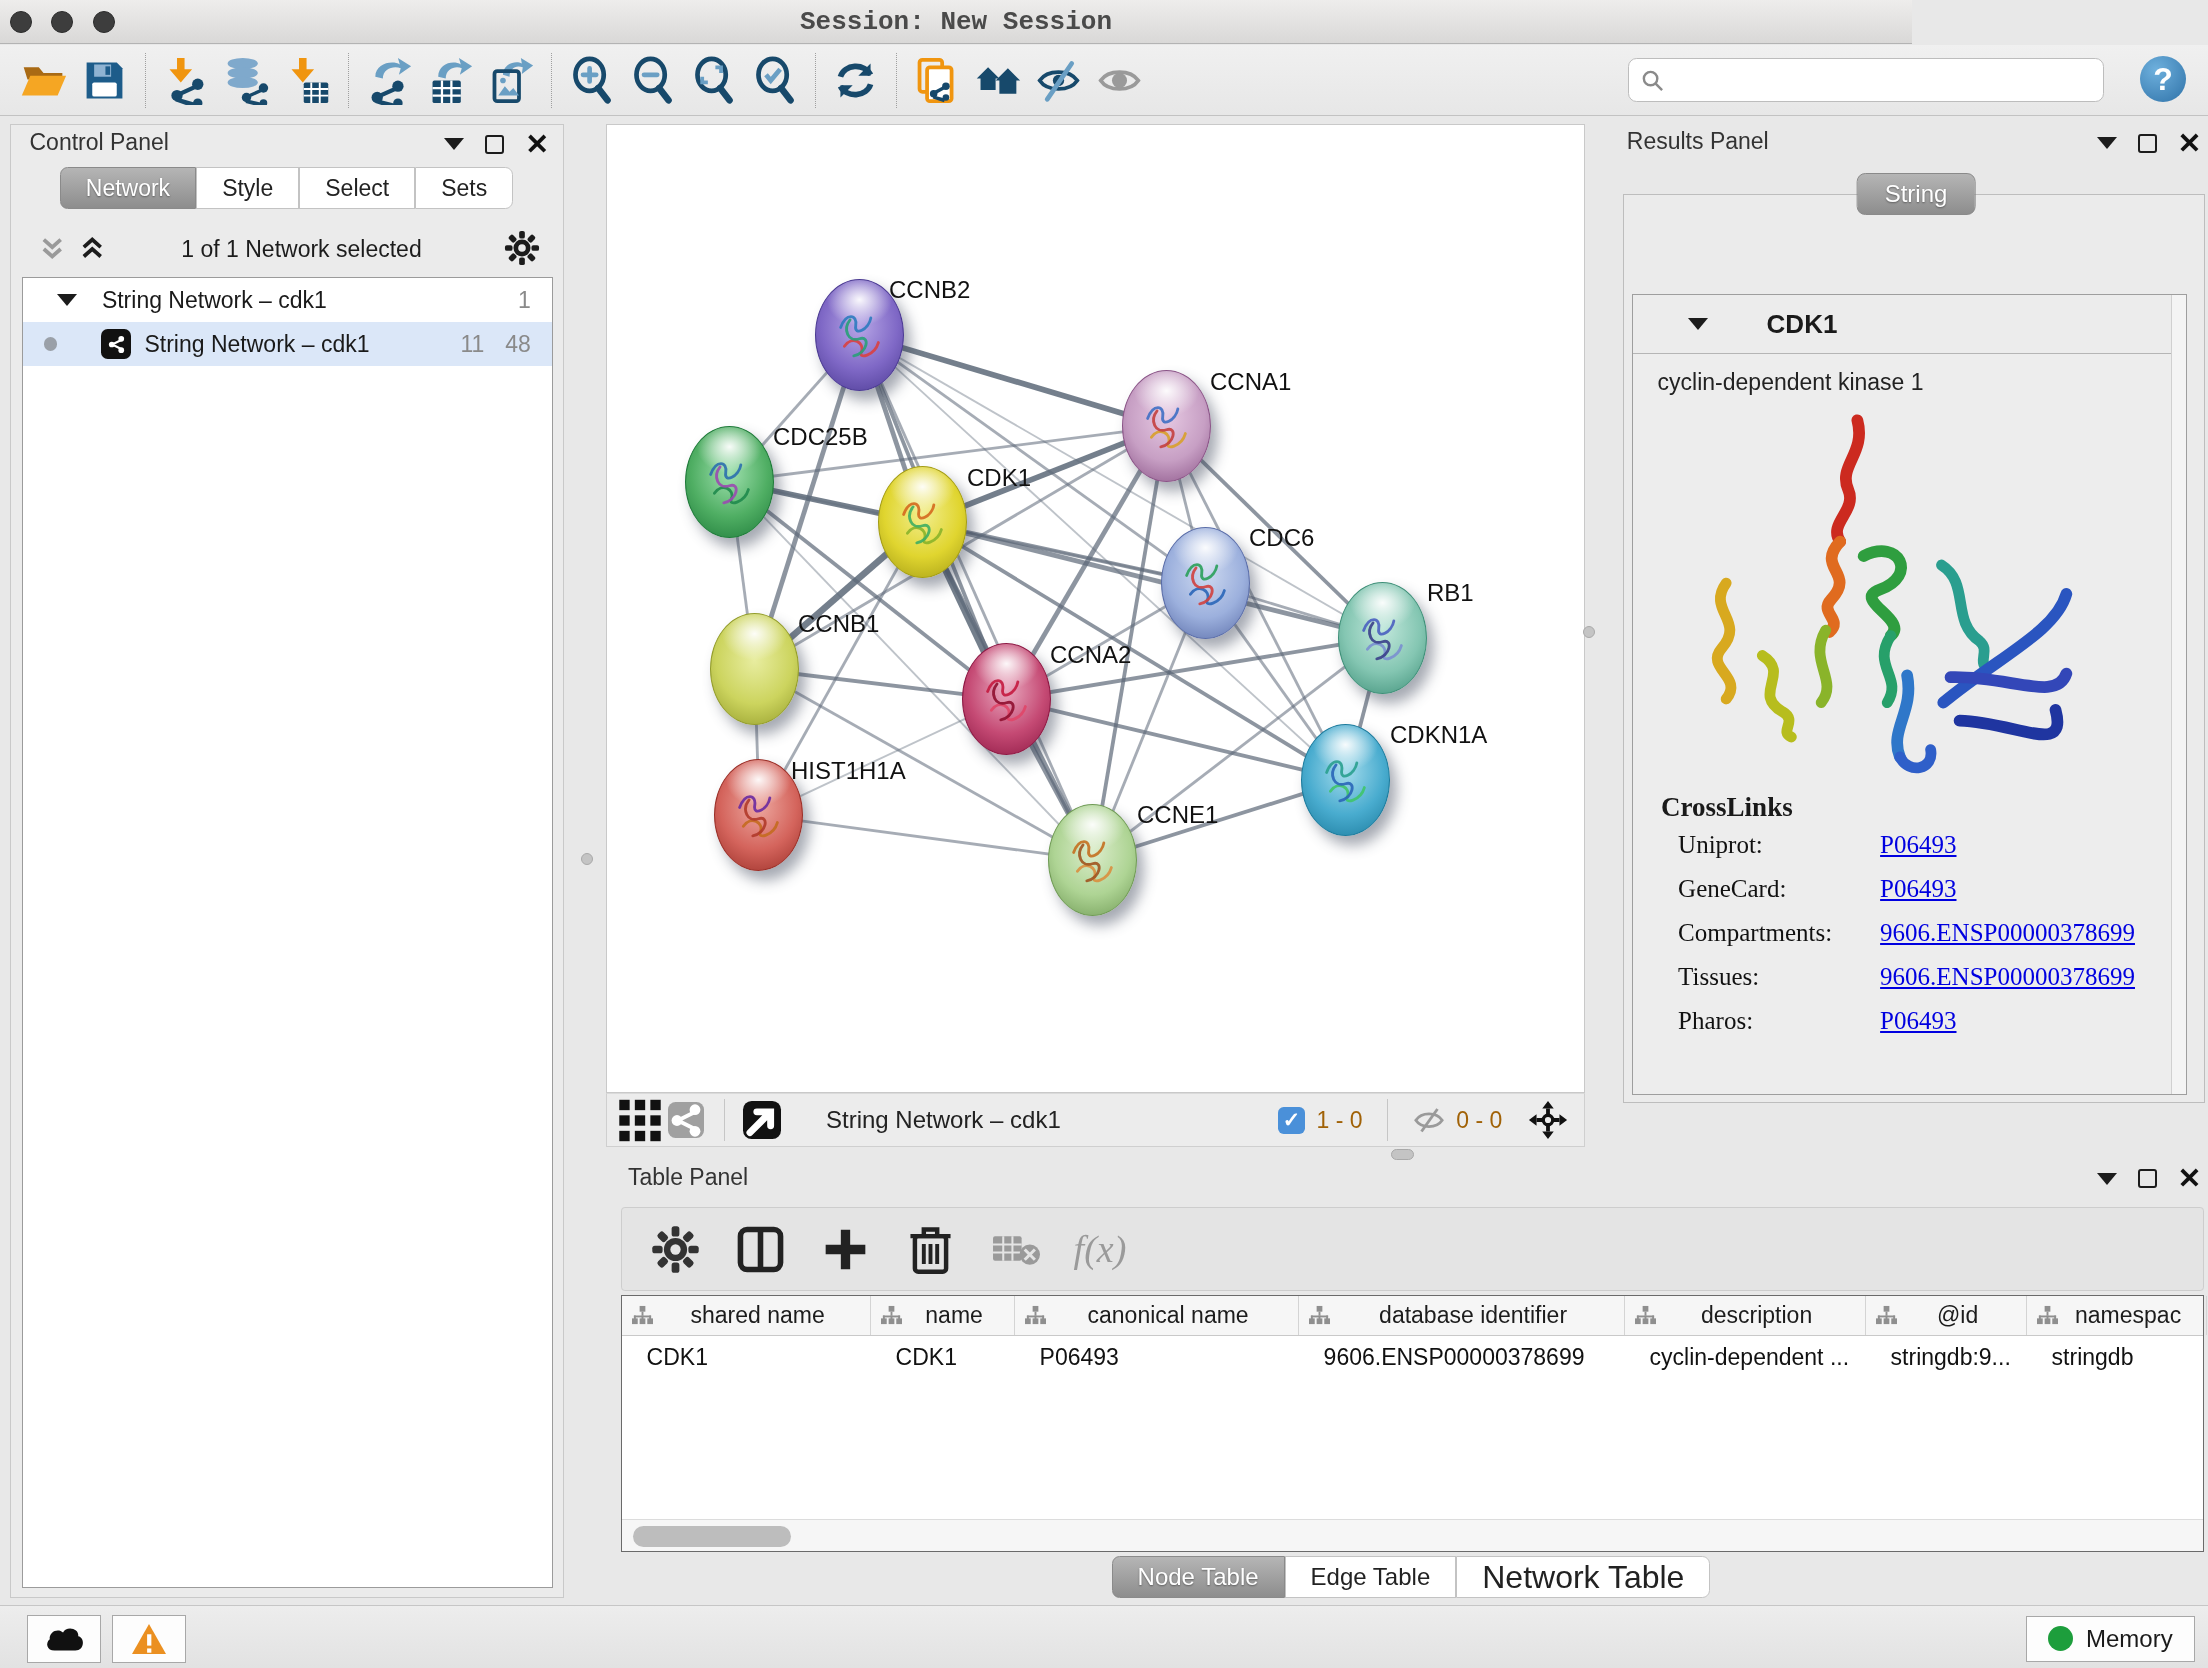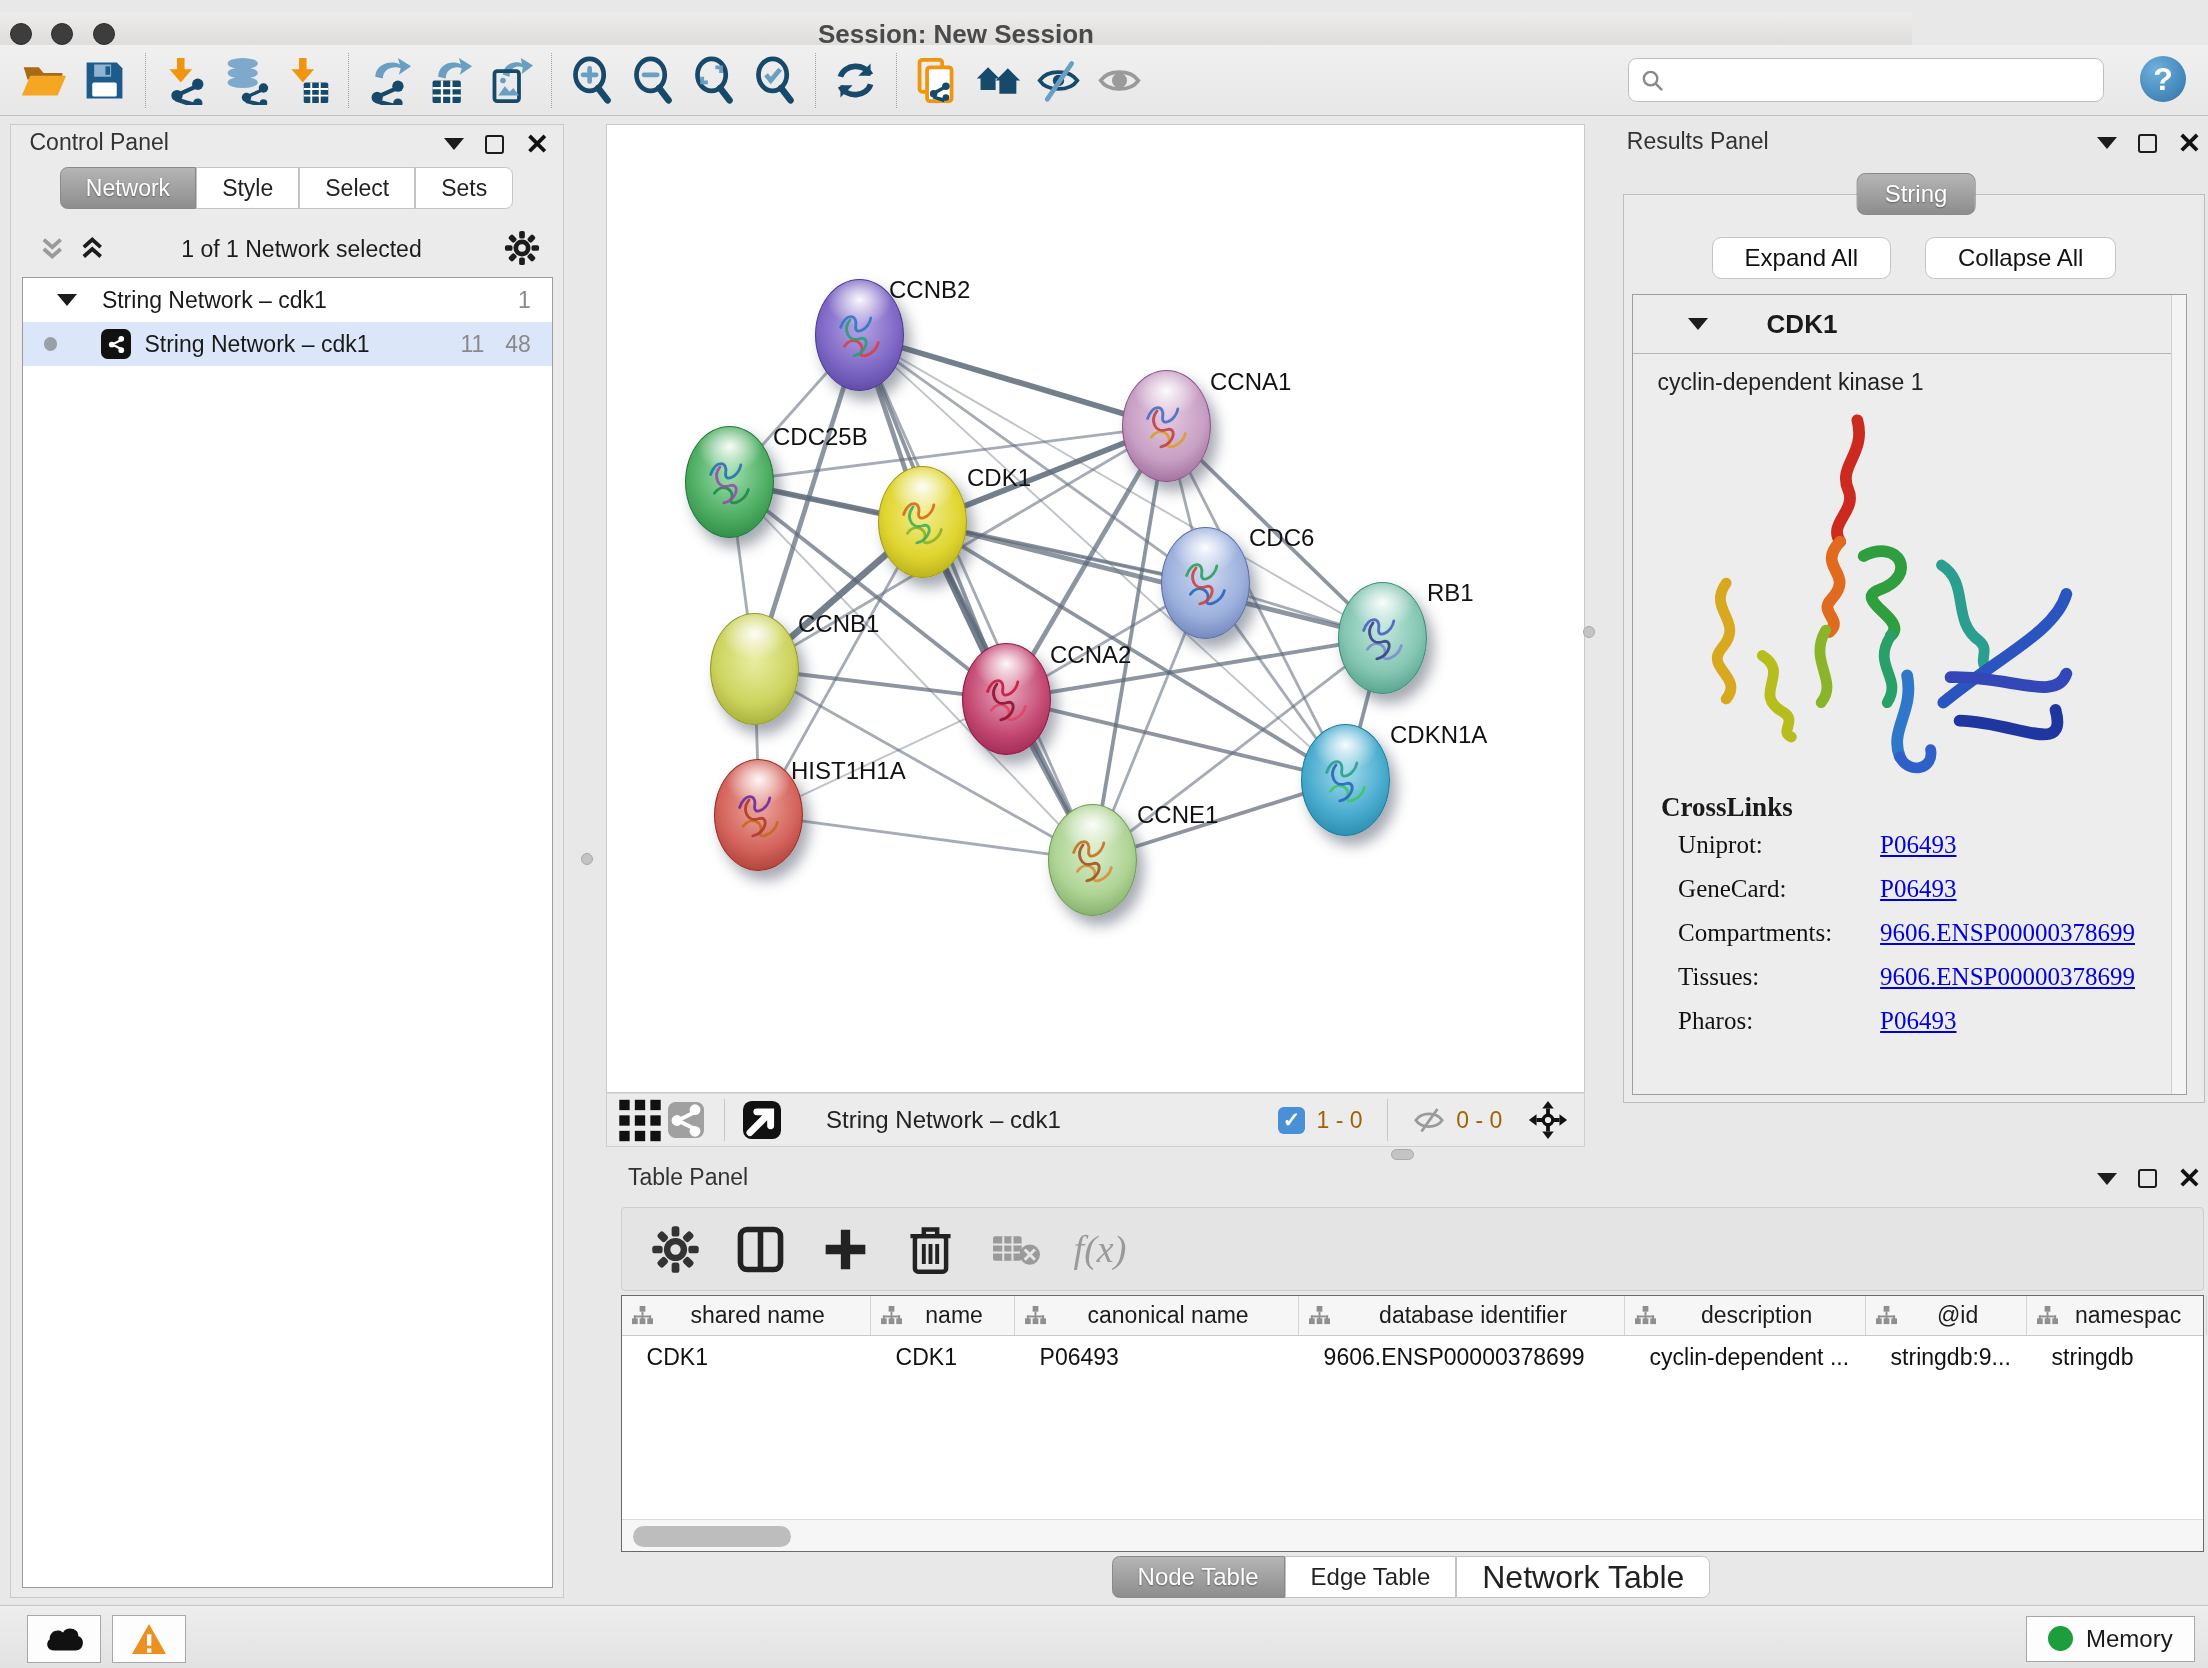--- a/index.html
+++ b/index.html
@@ -1,21 +1,21 @@
 <!DOCTYPE html>
 <html style="font-size:15px"><head>
 <meta charset="utf-8">
 <style>
   * { margin:0; padding:0; box-sizing:border-box; }
   html,body { width:2208px; height:1668px; overflow:hidden; }
   body { font-family:"Liberation Sans", sans-serif; background:#e8e8e8; position:relative; color:#1a1a1a; }
 
   
-  .titlebar { position:absolute; left:0; top:12px; width:1912px; height:44px;
-    background:linear-gradient(#eeedec,#d9d8d7); border-bottom:1px solid #b3b3b3; }
+  .titlebar { position:absolute; left:0; top:0; width:1912px; height:44px;
+    background:linear-gradient(#eeedec,#d9d8d7); border-bottom:1px solid #b3b3b3;font-family:Liberation Mono, monospace; }
   .traffic { position:absolute; top:10.5px; width:22px; height:22px; border-radius:50%;
     background:#3d3d3d; border:1px solid #2c2c2c; }
   .t1{left:9.5px;} .t2{left:51px;} .t3{left:93px;}
   .win-title { position:absolute; top:6.7px; left:0; width:100%; text-align:center;
     font-size:26px; font-weight:bold; color:#4a4a4a; }
 
   
   .toolbar { position:absolute; left:0; top:45px; width:2208px; height:71px;
     background:linear-gradient(#f0f0f0,#e7e7e7); border-bottom:1px solid #c2c2c2;
     display:flex; align-items:center; }
@@ -586,24 +586,20 @@
   <div class="rp-header">
     <span class="panel-title">Results Panel</span>
     <div class="panel-ctrls" style="right:7.6px; top:9.5px;">
       <span class="pc-col"></span>
       <span class="pc-float"></span>
       <span class="pc-close">✕</span>
     </div>
   </div>
   <div class="rp-tab">String</div>
   <div class="rp-outer">
-    <div class="rp-buttons">
-      <div class="rp-btn">Expand All</div>
-      <div class="rp-btn">Collapse All</div>
-    </div>
     <div class="rp-inner">
       <div class="gene-head">
         <span class="tri-down"></span>
         <span class="gene-symbol">CDK1</span>
       </div>
       <div class="gene-desc">cyclin-dependent kinase 1</div>
       <div class="protein-wrap">
         <svg width="447" height="380" viewBox="0 0 470 420">
           <g fill="none" stroke-linecap="round">
             <path d="M205 18 C215 55 183 68 195 95 C205 118 172 132 186 152" stroke="#cc2a1f" stroke-width="13"></path>

